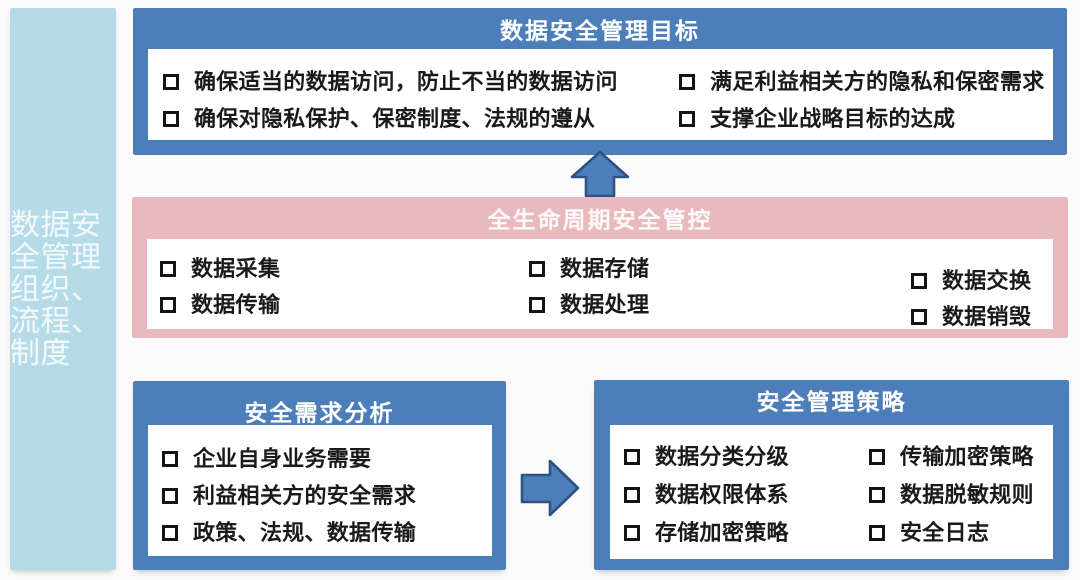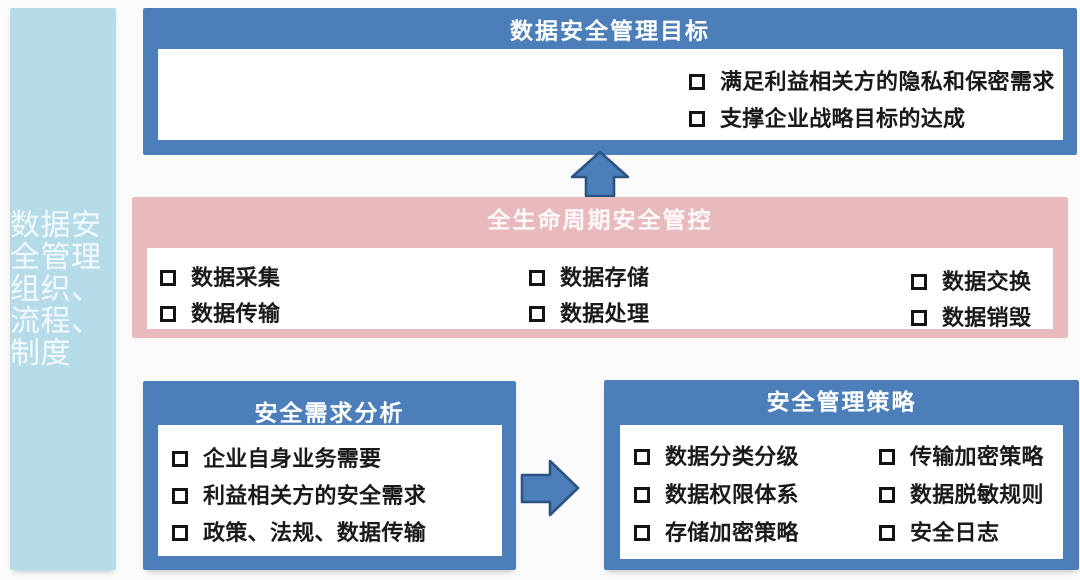--- a/index.html
+++ b/index.html
@@ -27,21 +27,21 @@
     box-shadow:0 4px 6px -3px rgba(90,110,120,.45);
   }
   .sidebar-text{
     font-size:30px;line-height:32px;letter-spacing:.5px;
     color:rgba(255,255,255,.82);font-weight:400;
     white-space:pre-line;
   }
 
   
   .panel{position:absolute;border-radius:2px;}
-  .panel.blue{background:var(--box-blue);margin-left:10px;}
+  .panel.blue{background:var(--box-blue);}
   .panel.pink{background:var(--pink);}
   .panel-title{
     position:absolute;left:0;right:0;top:0;
     display:flex;align-items:center;justify-content:center;
     color:var(--title-white);font-size:23px;font-weight:700;letter-spacing:2px;
     white-space:nowrap;
   }
   .panel.pink .panel-title{color:rgba(255,255,255,.9);}
   .panel-body{position:absolute;background:#ffffff;}
 
@@ -62,25 +62,25 @@
   .goal{left:133px;top:8px;width:934px;height:147px;}
   .goal .panel-title{height:41px;}
   .goal .panel-body{left:15px;top:41px;right:14px;bottom:15px;}
   .goal .item{height:37px;}
   .goal .col1{left:15px;top:14px;}
   .goal .col2{left:531px;top:14px;}
 
   
   .lifecycle{left:132px;top:197px;width:936px;height:141px;padding-left:32px;}
   .lifecycle .panel-title{height:42px;}
-  .lifecycle .panel-body{left:15px;top:42px;right:15px;bottom:9px;margin-top:9px;}
+  .lifecycle .panel-body{left:15px;top:42px;right:15px;bottom:9px;}
   .lifecycle .item{height:36px;}
   .lifecycle .col1{left:13px;top:12px;}
   .lifecycle .col2{left:382px;top:12px;}
-  .lifecycle .col3{left:764px;top:16px;}
+  .lifecycle .col3{left:764px;top:24px;}
 
   
   .needs{left:133px;top:381px;width:373px;height:189px;
     box-shadow:0 4px 6px -3px rgba(90,100,110,.45);}
   .needs .panel-title{height:60px;}
   .needs .panel-body{left:15px;top:44px;right:14px;bottom:14px;}
   .needs .item{height:37px;}
   .needs .col1{left:14px;top:15px;}
 
   
@@ -105,20 +105,30 @@
     <span class="sidebar-text">数据安
 全管理
 组织、
 流程、
 制度</span>
   </div>
 
   <div class="panel blue goal">
     <div class="panel-title">数据安全管理目标</div>
     <div class="panel-body">
+      <div class="col col1">
+        <div class="item">
+          <span class="cbx"></span>
+          <span class="item-text">确保适当的数据访问，防止不当的数据访问</span>
+        </div>
+        <div class="item">
+          <span class="cbx"></span>
+          <span class="item-text">确保对隐私保护、保密制度、法规的遵从</span>
+        </div>
+      </div>
       <div class="col col2">
         <div class="item">
           <span class="cbx"></span>
           <span class="item-text">满足利益相关方的隐私和保密需求</span>
         </div>
         <div class="item">
           <span class="cbx"></span>
           <span class="item-text">支撑企业战略目标的达成</span>
         </div>
       </div>

